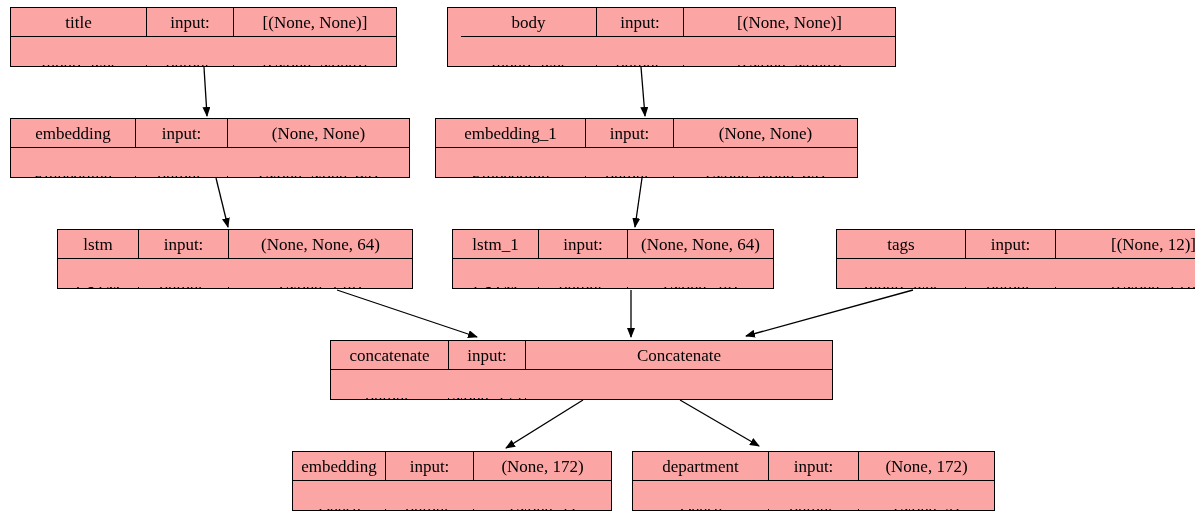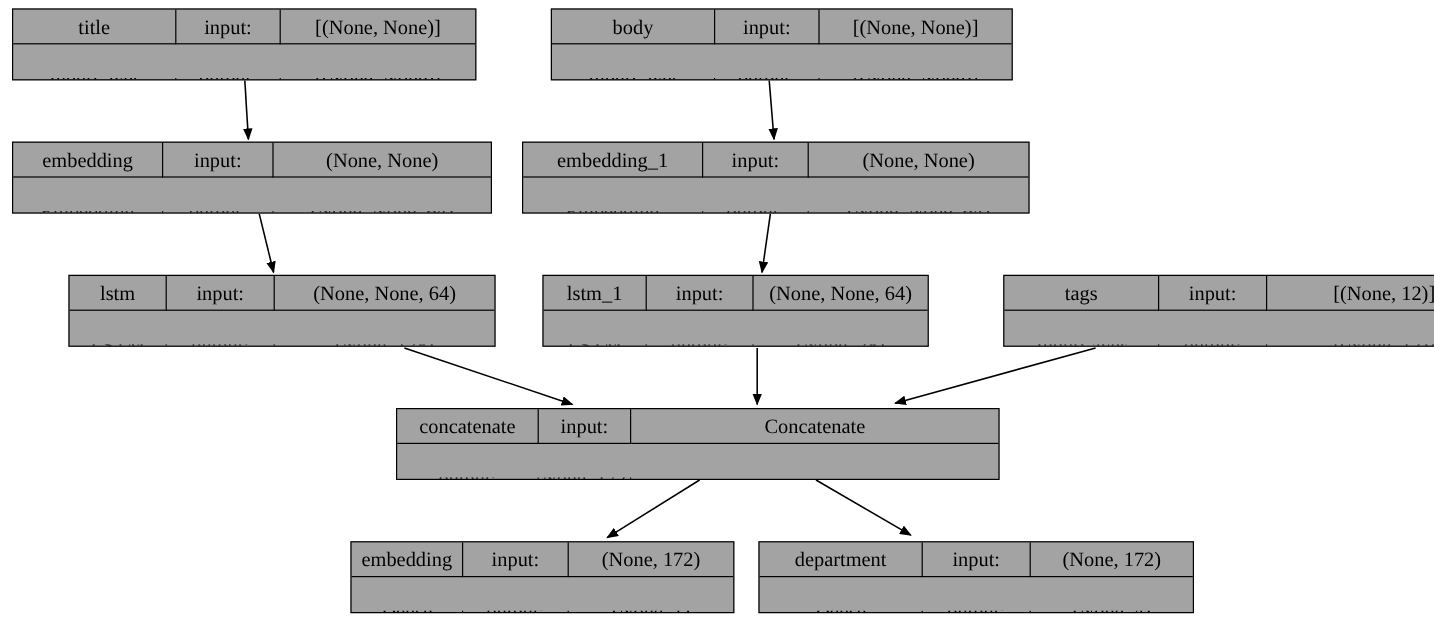--- a/index.html
+++ b/index.html
@@ -10,38 +10,38 @@
     font-family:"Liberation Serif","DejaVu Serif",serif;
     color:#000;
     overflow:hidden;
   }
   #edges{position:absolute;left:0;top:0;width:1195px;height:516px;pointer-events:none;}
   .node{
     position:absolute;
     display:grid;
     grid-template-rows:29px 29px;
     border:1.5px solid #000;
-    background:#a3a3a3;
+    background:#fca5a5;
     box-sizing:border-box;
   }
   .cell{
     display:flex;align-items:center;justify-content:center;
     font-size:17px;line-height:1;
     border-right:1px solid #000;
     border-bottom:1px solid #000;
     white-space:nowrap;
     overflow:hidden;
     padding:0 4px;
     box-sizing:border-box;
   }
   .cell:nth-child(3n){border-right:none;}
   .cell:nth-child(n+4){border-bottom:none;margin-top:28px;}
   
   .n-title       {left:10px;  top:7px;   width:387px; grid-template-columns:136px 87px 1fr;}
-  .n-body        {left:459px; top:7px;   width:385px; grid-template-columns:136px 87px 1fr;}
+  .n-body        {left:447px; top:7px;   width:449px; grid-template-columns:136px 87px 1fr;padding-left:13px;}
   .n-embedding   {left:10px;  top:118px; width:400px; grid-template-columns:125px 92px 1fr;}
   .n-embedding_1 {left:435px; top:118px; width:423px; grid-template-columns:150px 88px 1fr;}
   .n-lstm        {left:57px;  top:229px; width:356px; grid-template-columns:81px 90px 1fr;}
   .n-lstm_1      {left:452px; top:229px; width:322px; grid-template-columns:86px 89px 1fr;}
   .n-tags        {left:836px; top:229px; width:416px; grid-template-columns:129px 90px 1fr;}
   .n-concatenate {left:330px; top:340px; width:503px; grid-template-columns:118px 77px 1fr;}
   .n-priority    {left:292px; top:451px; width:320px; grid-template-columns:93px 88px 1fr;}
   .n-department  {left:632px; top:451px; width:363px; grid-template-columns:136px 90px 1fr;text-align:center;}
 </style>
 </head>

